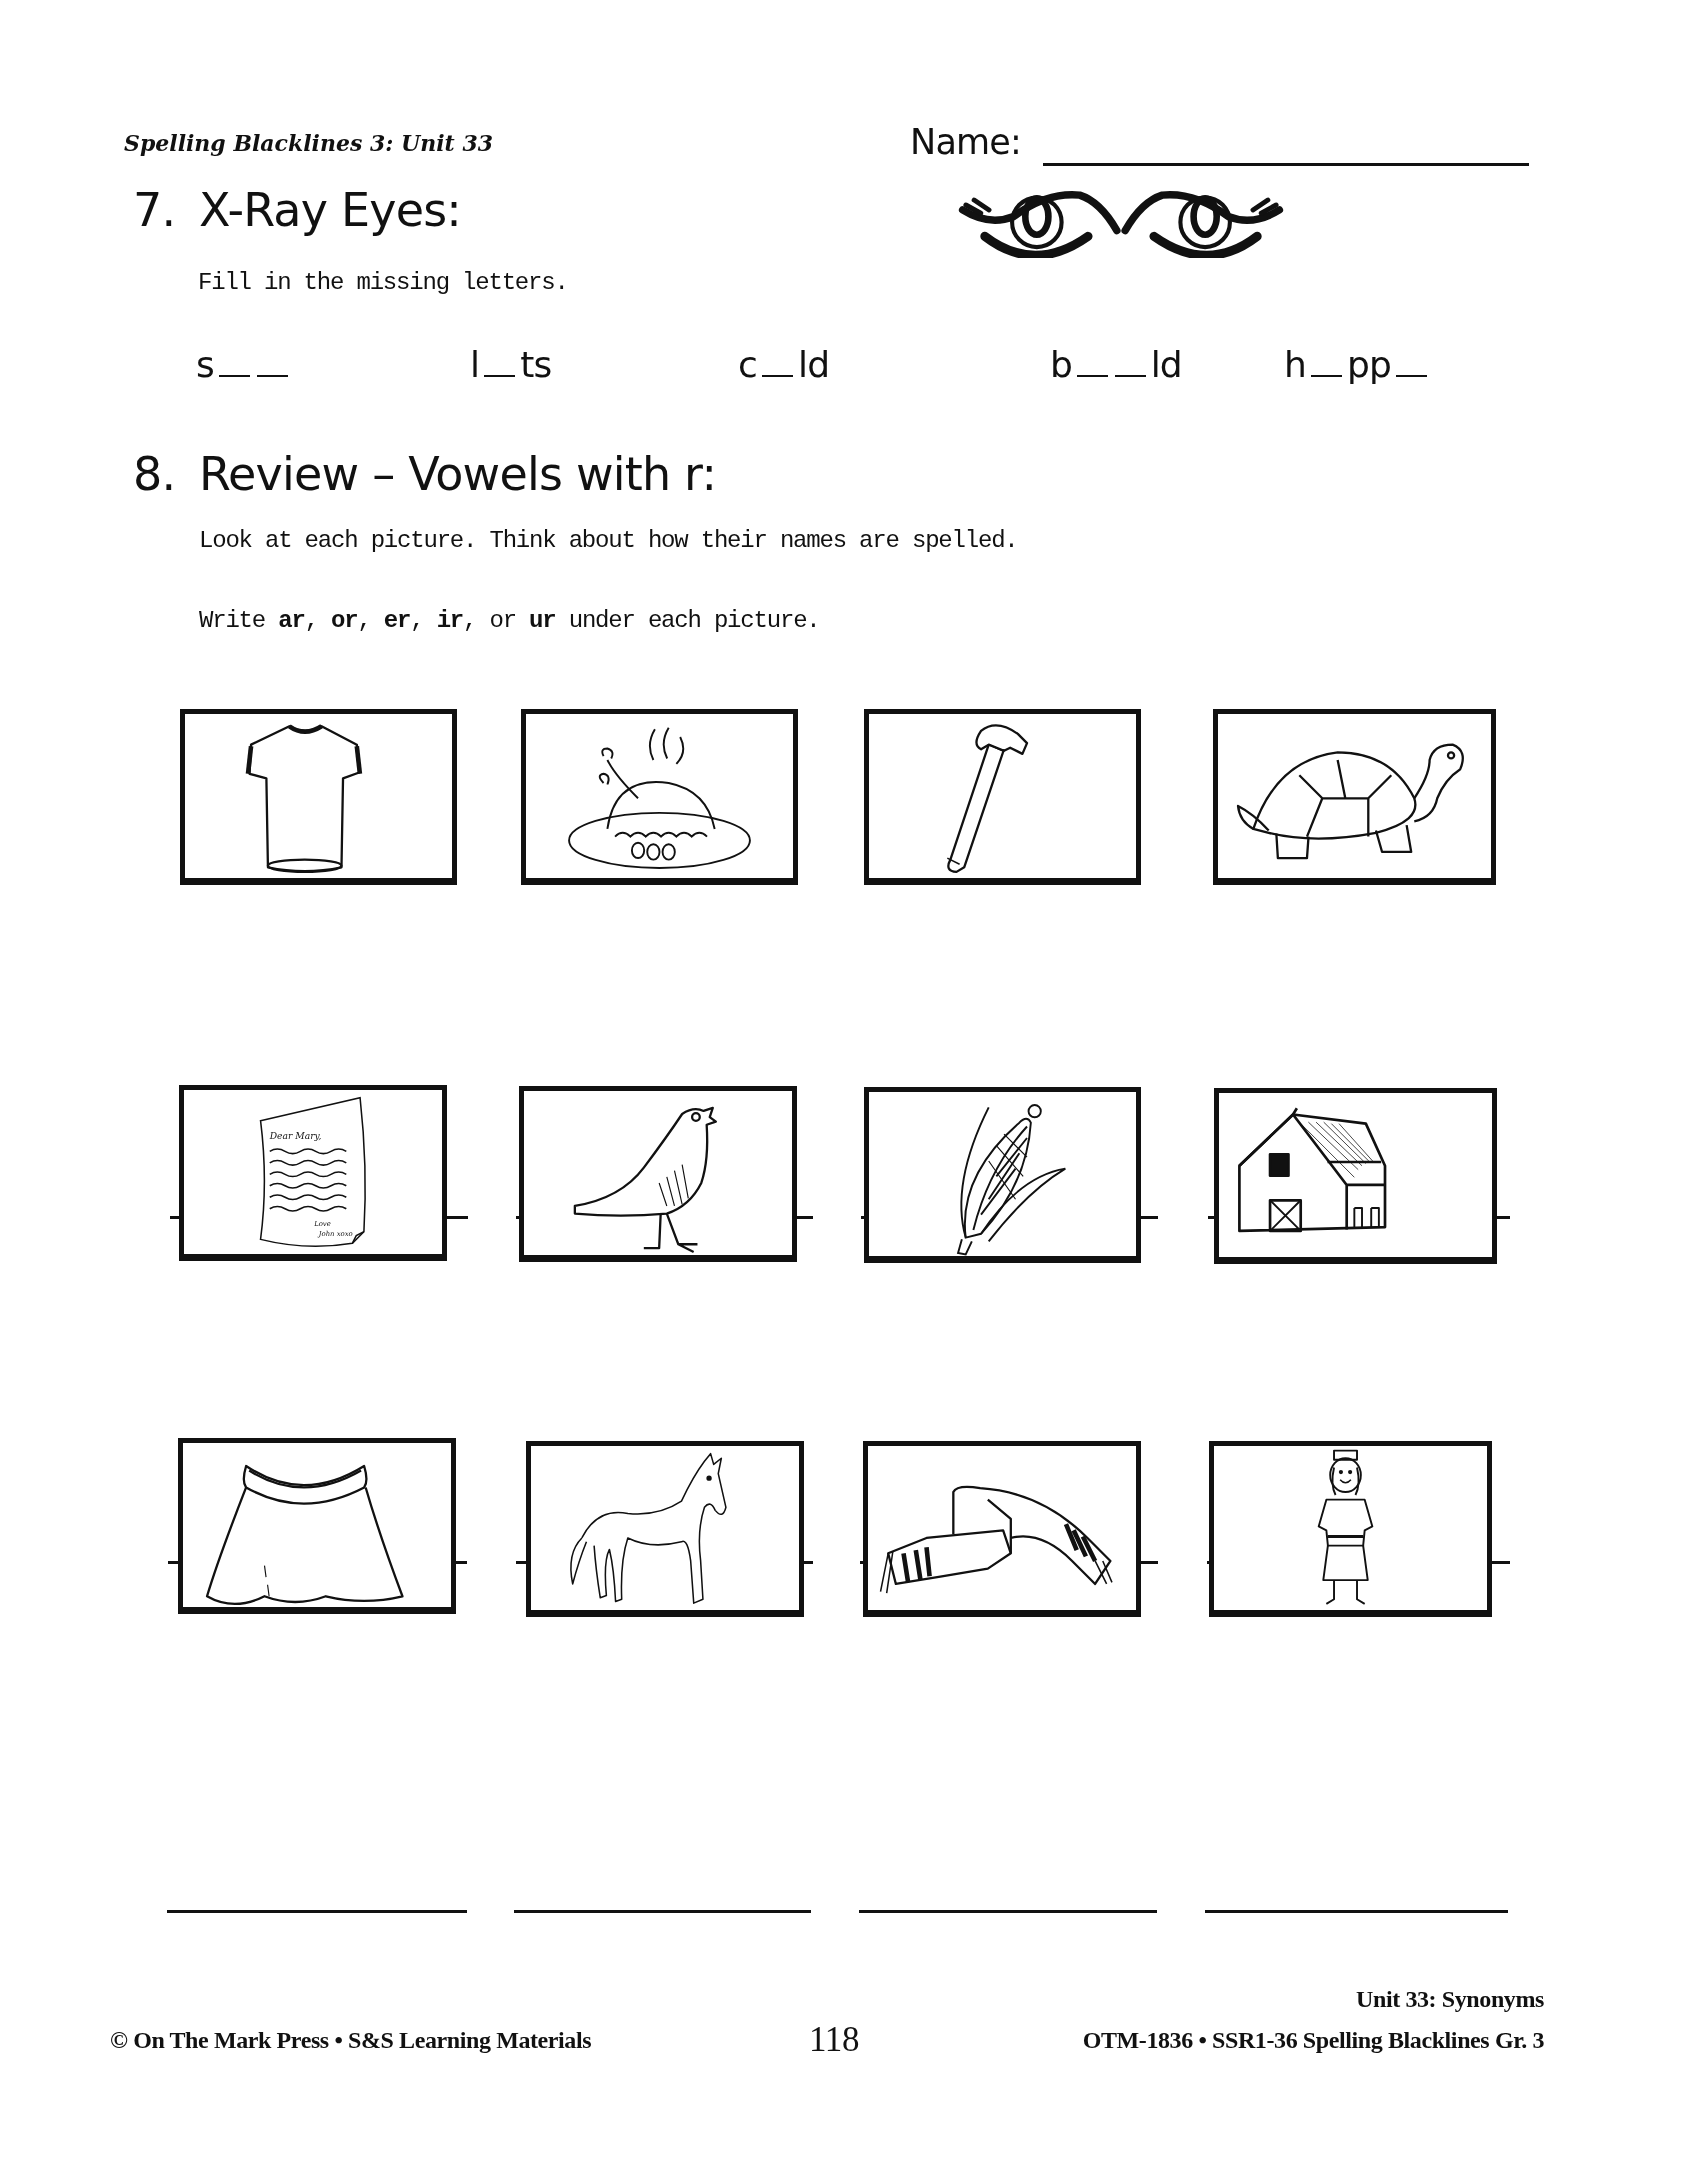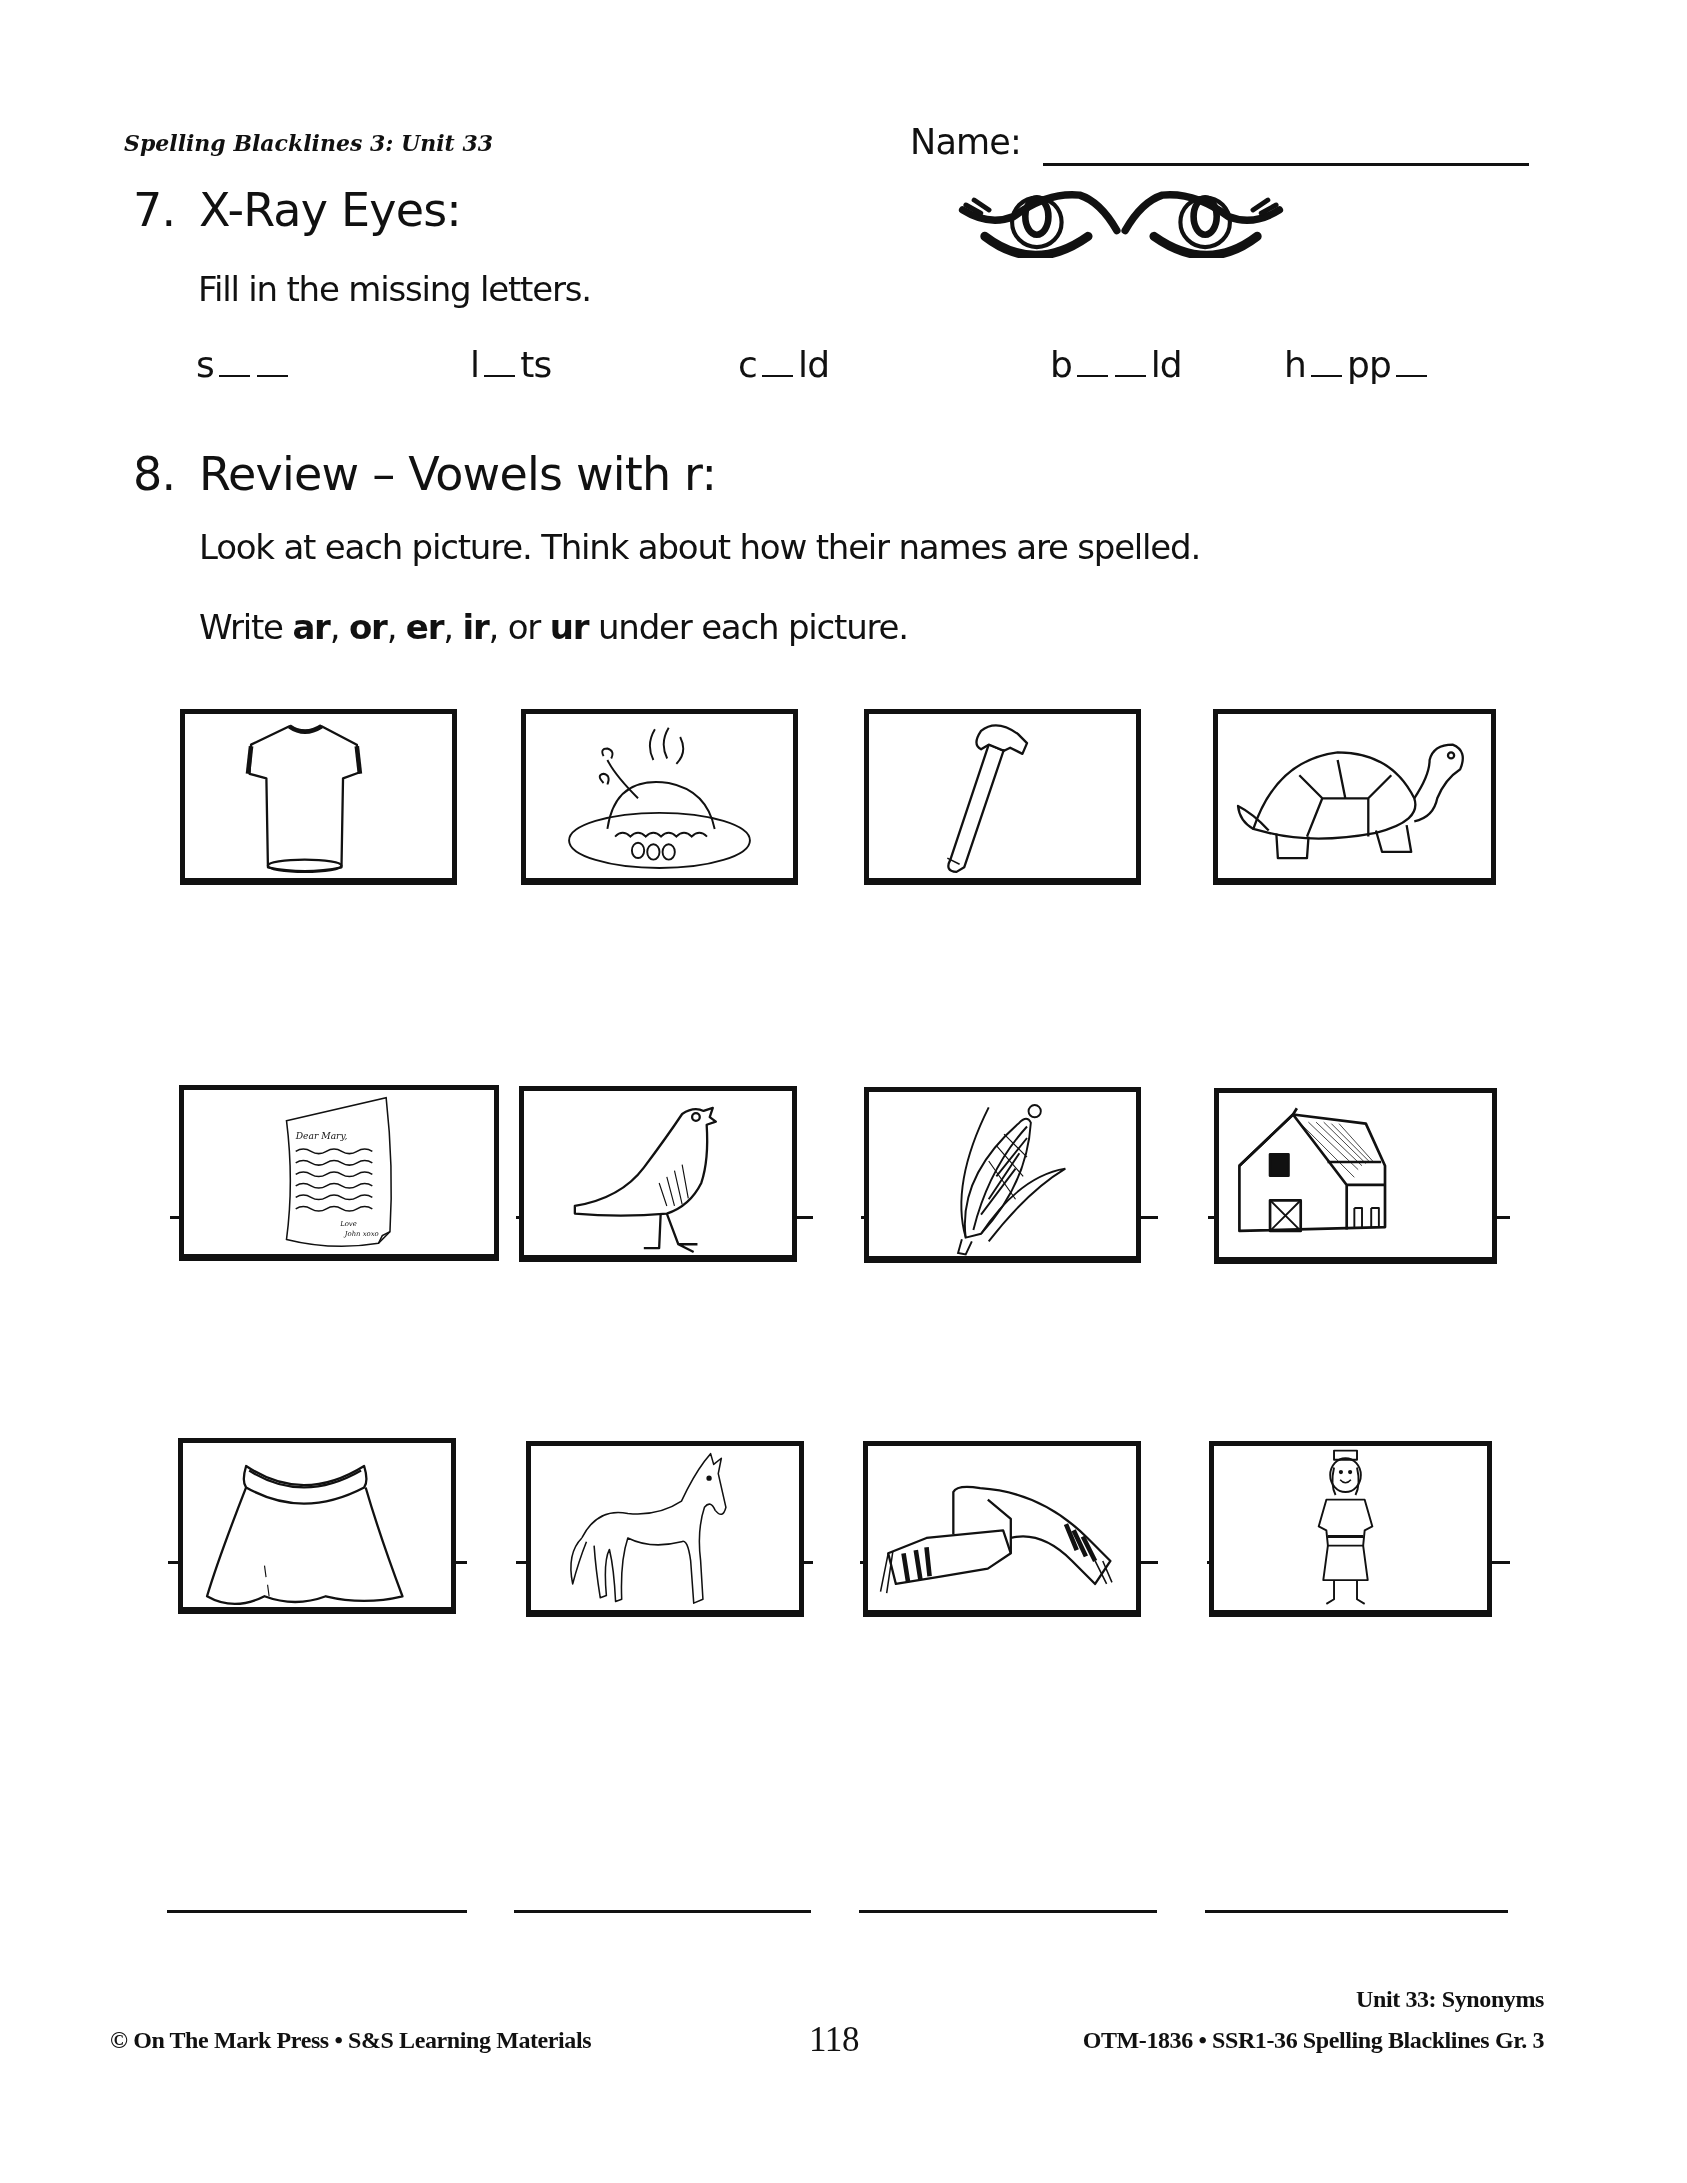--- a/index.html
+++ b/index.html
@@ -4,21 +4,21 @@
 <style>
   html, body { margin:0; padding:0; background:#ffffff; }
   body { width:1687px; height:2183px; position:relative; overflow:hidden; color:#111; font-family:"DejaVu Sans", sans-serif; }
   .abs { position:absolute; }
   .hdr-series { left:124px; top:130px; font-family:"DejaVu Serif", serif; font-style:italic; font-weight:bold; font-size:22px; letter-spacing:0px; white-space:nowrap; }
   .name-label { left:910px; top:122px; font-size:35px; font-weight:normal; white-space:nowrap; letter-spacing:-0.8px; }
   .name-line { left:1043px; top:163px; width:486px; height:2.5px; background:#111; }
   .eyes { left:956px; top:185px; width:330px; height:73px; }
   .h7 { left:133px; top:183px; font-size:46px; white-space:nowrap; letter-spacing:-0.8px; }
   .h7 .num, .h8 .num { display:inline-block; width:66px; }
-  .sub { font-size:34px; white-space:nowrap; letter-spacing:-1.2px; }
+  .sub { font-size:24px; white-space:nowrap; letter-spacing:-1.2px;font-family:Liberation Mono, monospace; }
   .fill-instr { left:198px; top:269px; }
   .word { top:344px; font-size:36px; white-space:nowrap; letter-spacing:-0.8px; }
   .blank { display:inline-block; width:31px; border-bottom:2.5px solid #111; margin:0 5px; vertical-align:baseline; height:0.8px; }
   .h8 { left:133px; top:447px; font-size:46px; white-space:nowrap; letter-spacing:-0.8px; }
   .look-instr { left:199px; top:527px; }
   .write-instr { left:199px; top:607px; }
   .write-instr b { font-weight:bold; }
   .pic { position:absolute; border:5px solid #111; border-top-width:5.8px; border-bottom-width:7.4px; background:#fff; box-sizing:border-box; }
   .pic svg { position:absolute; left:0; top:0; width:100%; height:100%; }
   .ans-line { position:absolute; height:2.5px; background:#111; }
@@ -129,21 +129,21 @@
       <path d="M100 80 L130 110 L190 110 L220 80 M130 110 L110 160 M190 110 L190 160 M150 60 L160 110"></path>
       <circle cx="298" cy="54" r="4"></circle>
     </g>
   </svg>
 </div>
 <div class="ans-line" style="left:170px; top:1216px; width:298px;"></div>
 <div class="ans-line" style="left:516px; top:1216px; width:297px;"></div>
 <div class="ans-line" style="left:861px; top:1216px; width:297px;"></div>
 <div class="ans-line" style="left:1208px; top:1216px; width:302px;"></div>
 
-<div class="pic" style="left:179px; top:1085px; width:320px; height:308px; height:176px;">
+<div class="pic" style="left:179px; top:1085px; width:268px; height:308px; height:176px;">
   <svg viewBox="0 0 337 214">
     <g fill="none" stroke="#111" stroke-width="2">
       <path d="M100 40 L230 10 Q240 100 235 185 L220 200 Q160 210 100 195 Q110 120 100 40 Z"></path>
       <path d="M220 200 L225 190 L235 185"></path>
       <path d="M112 80 q10 -6 20 0 q10 6 20 0 q10 -6 20 0 q10 6 20 0 q10 -6 20 0"></path>
       <path d="M112 95 q10 -6 20 0 q10 6 20 0 q10 -6 20 0 q10 6 20 0 q10 -6 20 0"></path>
       <path d="M112 110 q10 -6 20 0 q10 6 20 0 q10 -6 20 0 q10 6 20 0 q10 -6 20 0"></path>
       <path d="M112 125 q10 -6 20 0 q10 6 20 0 q10 -6 20 0 q10 6 20 0 q10 -6 20 0"></path>
       <path d="M112 140 q10 -6 20 0 q10 6 20 0 q10 -6 20 0 q10 6 20 0 q10 -6 20 0"></path>
       <path d="M112 155 q10 -6 20 0 q10 6 20 0 q10 -6 20 0 q10 6 20 0 q10 -6 20 0"></path>

